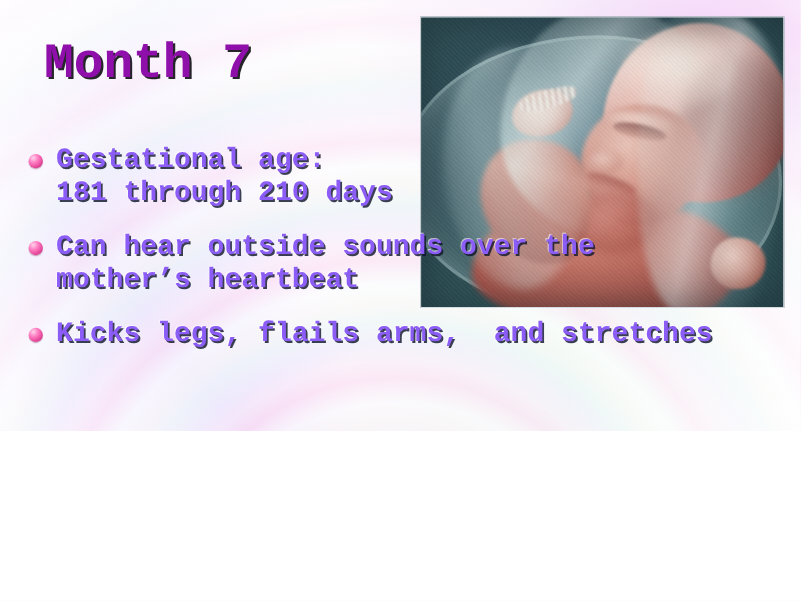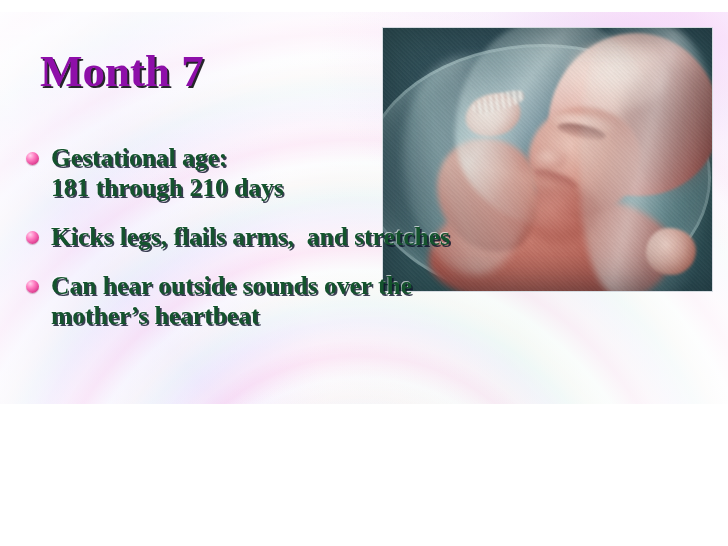--- a/index.html
+++ b/index.html
@@ -5,23 +5,22 @@
   html, body {
     margin: 0;
     padding: 0;
     background: #ffffff;
   }
   #slide {
     position: relative;
     width: 728px;
     height: 392px;
     overflow: hidden;
-    font-family: Liberation Serif, serif;
+    font-family: Liberation Mono, monospace;
     background-color: #f3f0fb;
-    margin-top: 12px;
   }
 
   
   .bg-layer {
     position: absolute;
     inset: 0;
     pointer-events: none;
   }
   #bg-rings {
     background:
@@ -123,21 +122,21 @@
         #ffd2ec 0%,
         #ff7ec2 34%,
         #e6499b 66%,
         #a82a66 100%);
     box-shadow: 0 1px 1px rgba(120,40,90,0.35);
   }
   .bullet-text {
     font-size: 25.5px;
     line-height: 30px;
     font-weight: bold;
-    color: #14532d;
+    color: #8b5cf6;
     text-shadow:
        1.6px 1.6px 0 rgba(16,22,44,0.82),
       -0.8px -0.8px 0 rgba(255,255,255,0.62);
     white-space: pre-wrap;
   }
 
   
   #photo-frame {
     position: absolute;
     left: 382px;
@@ -486,25 +485,25 @@
 
     <div class="bullet-row">
       <span class="bullet-marker"></span>
       <span class="bullet-text">Gestational age:
 181 through 210 days</span>
     </div>
 
 
     <div class="bullet-row">
       <span class="bullet-marker"></span>
-      <span class="bullet-text">Kicks legs, flails arms,  and stretches</span>
-    </div>
-
-    <div class="bullet-row">
-      <span class="bullet-marker"></span>
       <span class="bullet-text">Can hear outside sounds over the
 mother’s heartbeat</span>
     </div>
 
+    <div class="bullet-row">
+      <span class="bullet-marker"></span>
+      <span class="bullet-text">Kicks legs, flails arms,  and stretches</span>
+    </div>
+
 
   </div>
 
 </div>
 
 </body></html>

